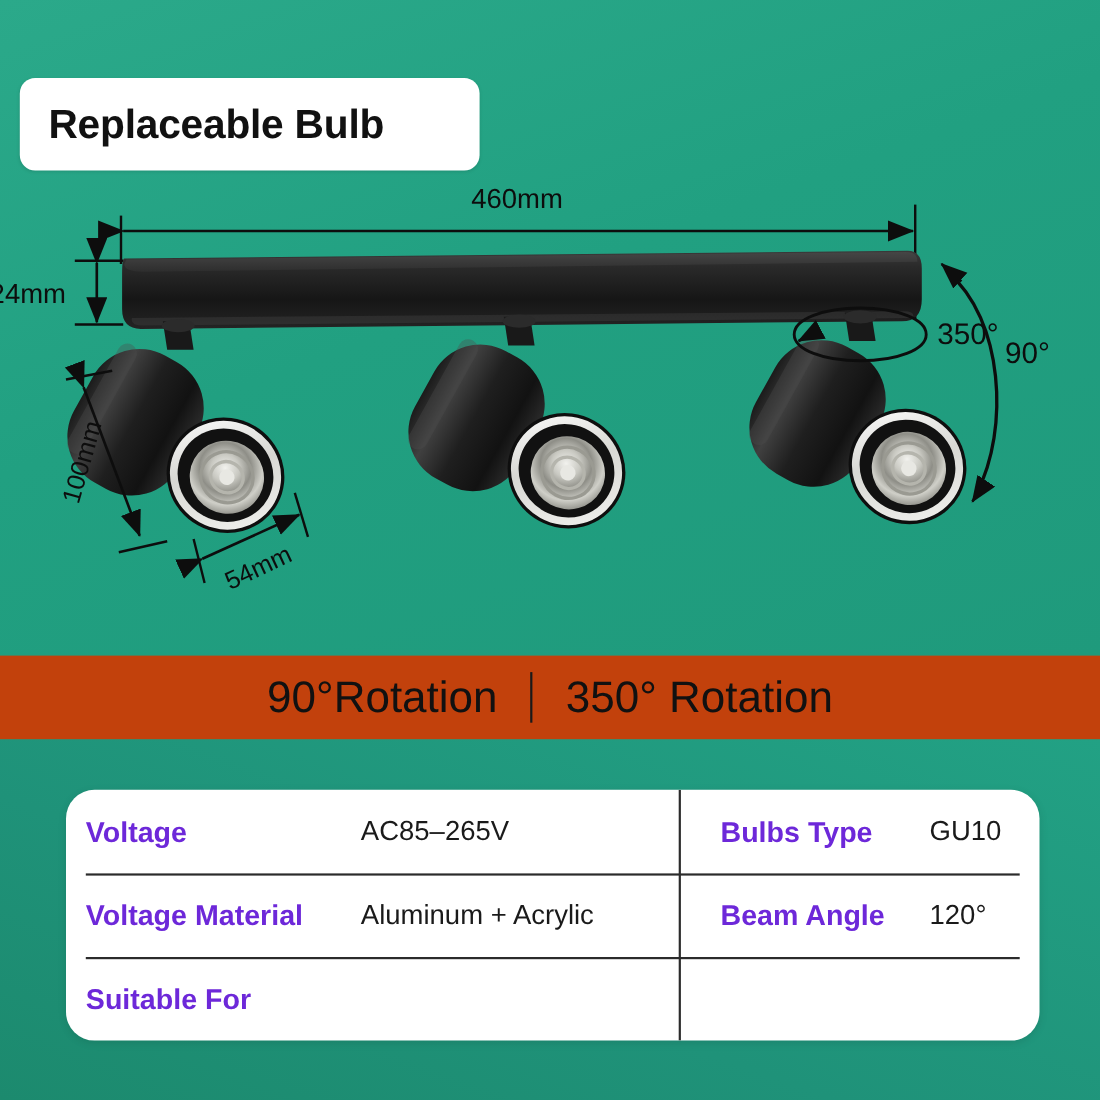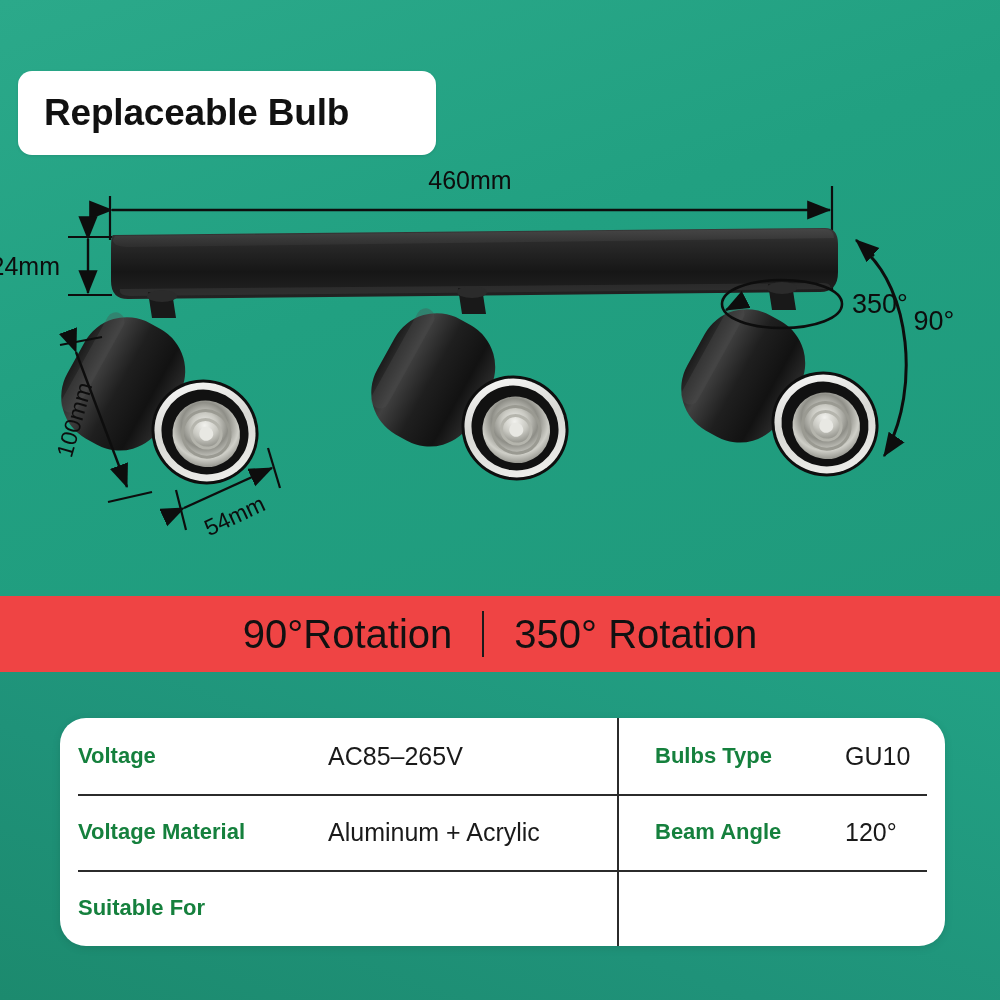--- a/index.html
+++ b/index.html
@@ -90,21 +90,21 @@
     stroke: #0d0d0d;
     stroke-width: 2.6;
     fill: none;
   }
 
   
   .banner {
     position: absolute;
     left: 0; top: 596px;
     width: 1000px; height: 76px;
-    background: #ef4444;
+    background: #c2410c;
     display: flex;
     align-items: center;
     justify-content: center;
     gap: 0px;
   }
   .banner-text {
     font-size: 40px;
     color: #111111;
     padding: 0 30px;
     white-space: pre;
@@ -146,23 +146,23 @@
     background: #2b2b2b;
   }
   .spec-cell {
     display: flex;
     align-items: center;
     height: 100%;
   }
   .spec-cell.left  { width: 557px; padding-left: 18px; box-sizing: border-box; }
   .spec-cell.right { flex: 1; padding-left: 38px; box-sizing: border-box; }
   .spec-label {
-    font-size: 22px;
+    font-size: 26px;
     font-weight: bold;
-    color: #15803d;
+    color: #6d28d9;
     white-space: nowrap;
   }
   .spec-cell.left .spec-label { width: 250px; }
   .spec-cell.right .spec-label { width: 190px; }
   .spec-value {
     font-size: 25px;
     color: #1a1a1a;
     white-space: nowrap;
   }
   .vdivider {

